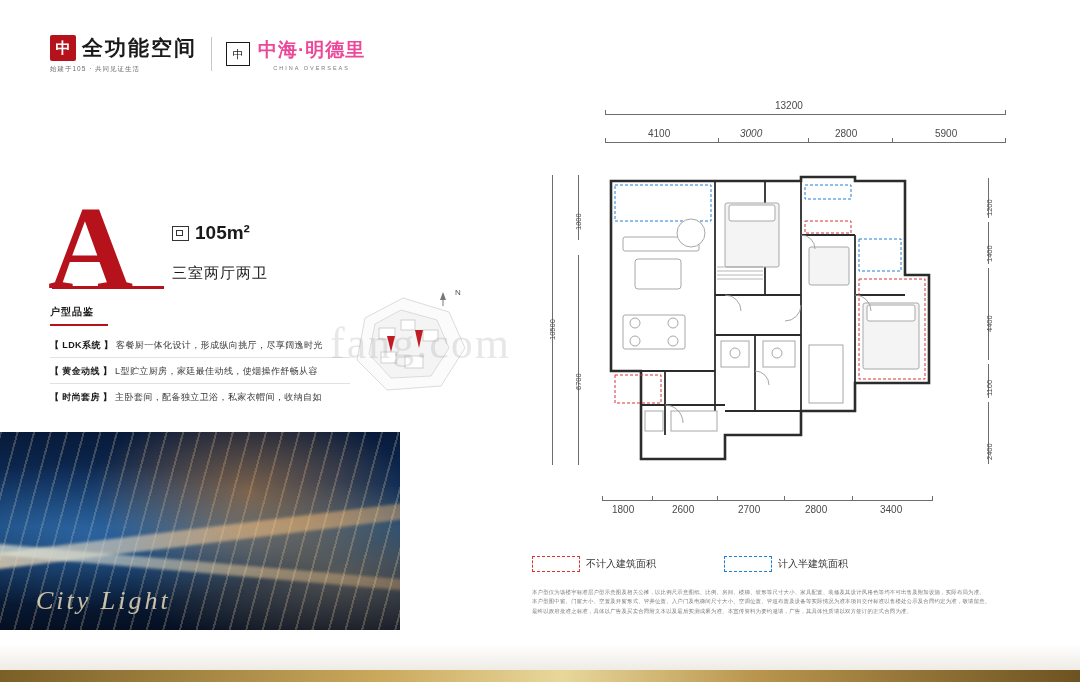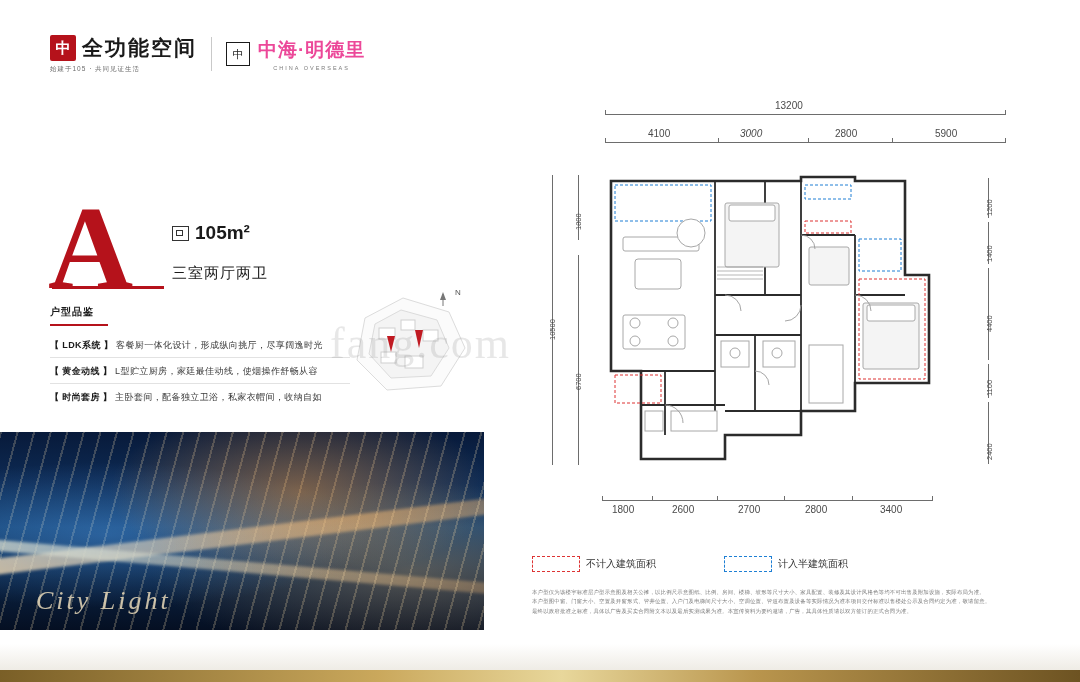--- a/index.html
+++ b/index.html
@@ -44,21 +44,21 @@
   .feature-list{position:absolute;left:50px;top:332px;width:300px;}
   .feature-item{font-size:9px;color:#3a3a3a;line-height:1.35;padding:7px 0 6px 0;border-bottom:1px solid #e2e2e2;letter-spacing:.4px;}
   .feature-item:last-child{border-bottom:none;}
   .feature-key{font-weight:bold;color:#1a1a1a;}
 
   
   .siteplan{position:absolute;left:345px;top:290px;width:130px;height:110px;}
   .north{position:absolute;left:110px;top:-2px;font-size:8px;color:#555;}
 
   
-  .photo{position:absolute;left:0;top:432px;width:484px;height:198px;overflow:hidden;
+  .photo{position:absolute;left:0;top:432px;width:400px;height:198px;overflow:hidden;
     background:linear-gradient(180deg,#081a3a 0%,#0d2b55 26%,#14406f 48%,#0a2242 75%,#050f22 100%);}
   .photo:after{content:"";position:absolute;inset:0;
     background:
       radial-gradient(ellipse at 62% 30%, rgba(255,160,60,.45), transparent 45%),
       radial-gradient(ellipse at 22% 52%, rgba(90,170,255,.35), transparent 50%),
       radial-gradient(ellipse at 85% 70%, rgba(255,200,120,.30), transparent 45%),
       repeating-linear-gradient(105deg, rgba(255,230,180,.22) 0 2px, transparent 2px 16px);
   }
   .photo-road{position:absolute;left:-10%;top:48%;width:125%;height:16px;
     background:linear-gradient(90deg,rgba(255,220,170,.85),rgba(255,180,100,.35));

